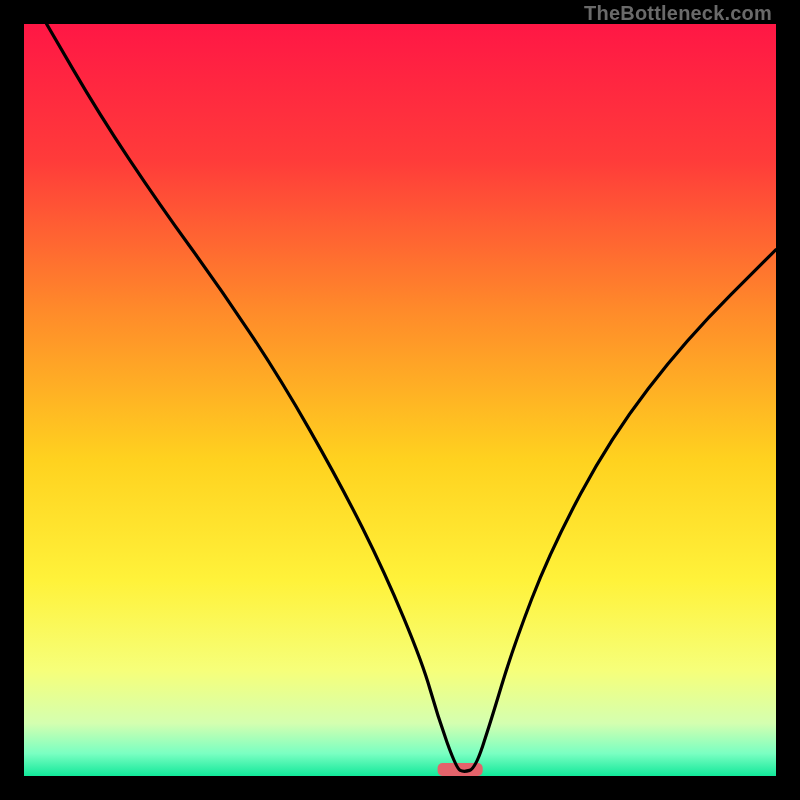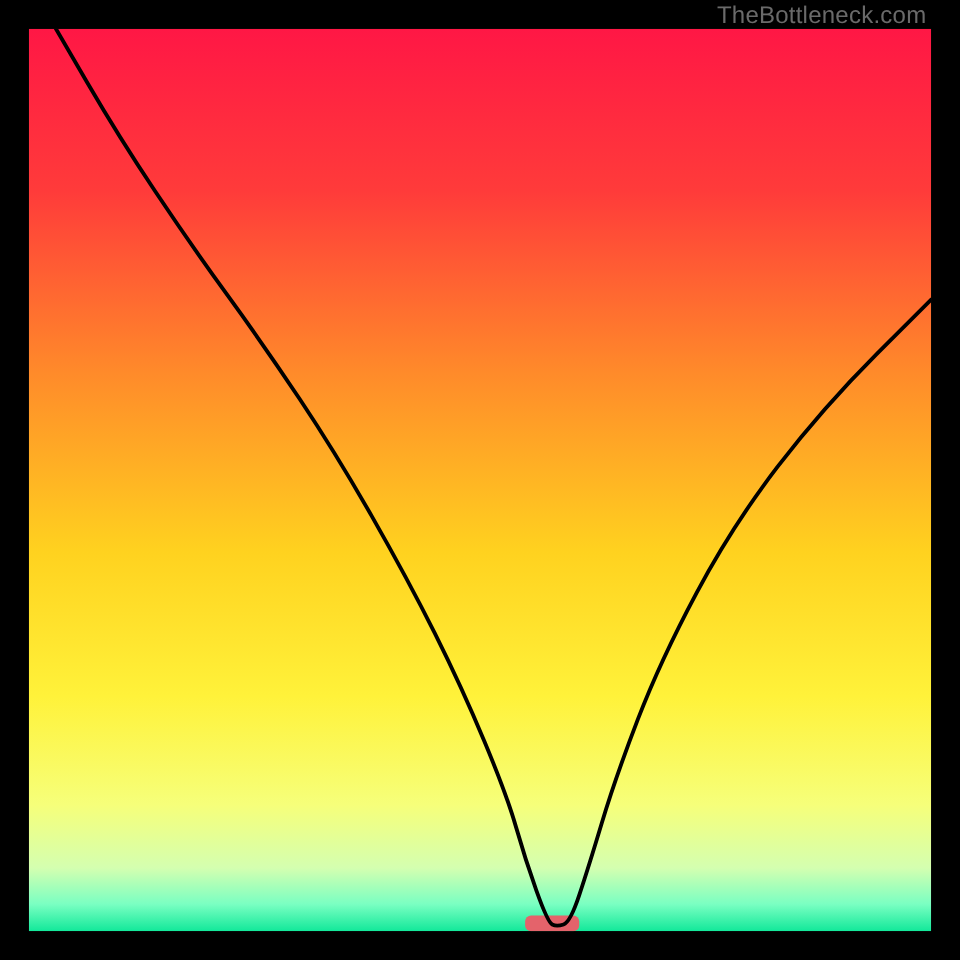--- a/index.html
+++ b/index.html
@@ -26,21 +26,21 @@
     width: 752px;
     height: 752px;
   }
   .watermark {
     position: absolute;
     top: 2px;
     right: 28px;
     color: #6a6a6a;
     font-size: 20px;
     letter-spacing: 0.2px;
-    font-weight: 400;
+    font-weight: 700;
   }
   svg {
     display: block;
   }
 </style>
 </head>
 <body>
 
 <div class="frame">
   <svg class="plot-area" viewBox="0 0 752 752">

